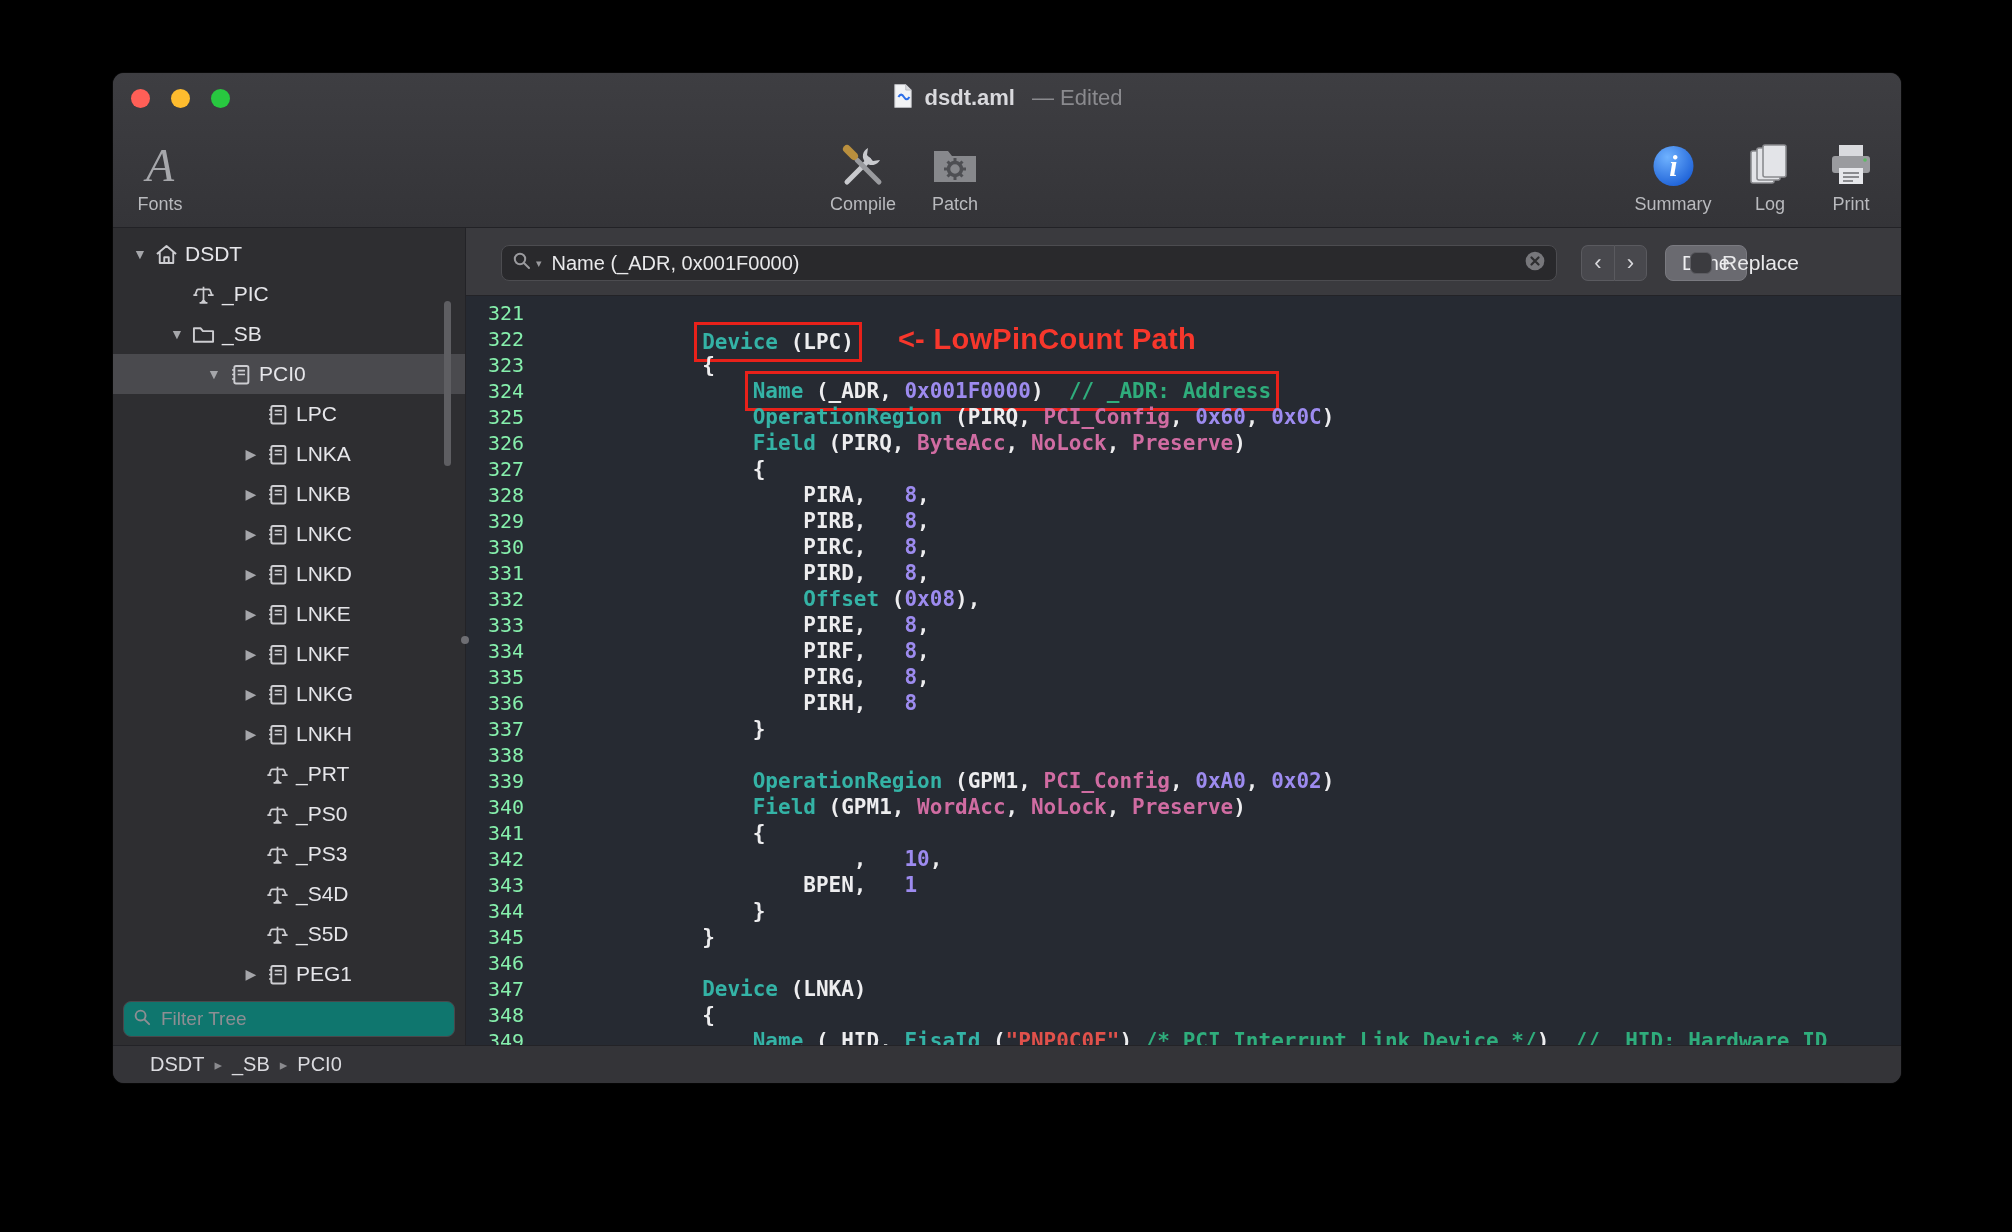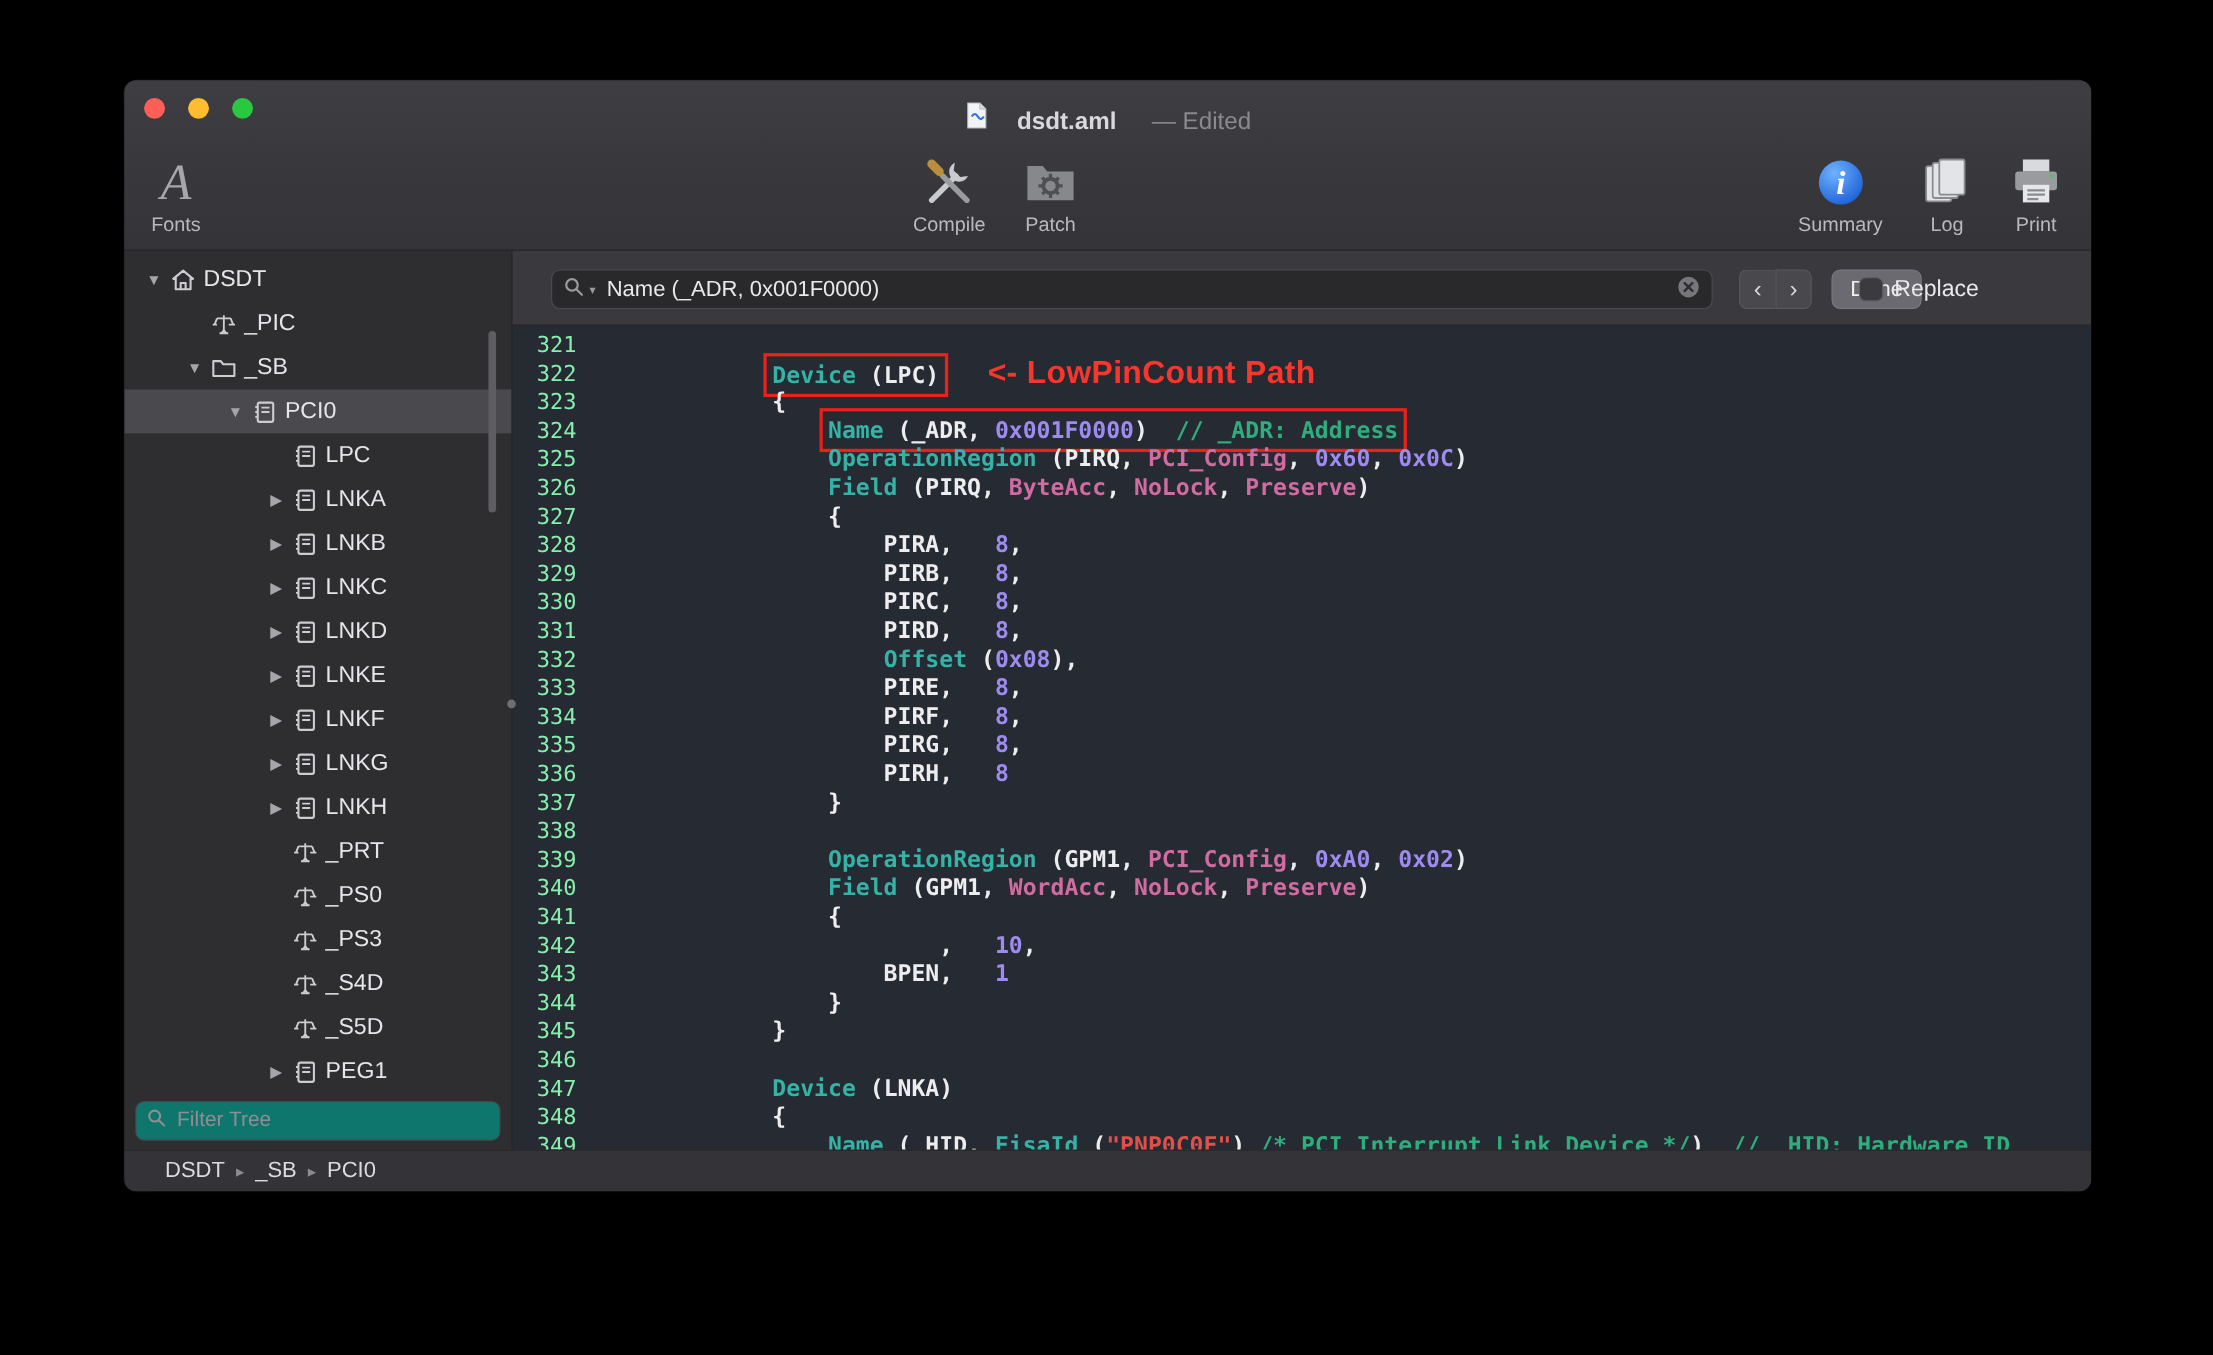--- a/index.html
+++ b/index.html
@@ -14,21 +14,21 @@
     display:flex;flex-direction:column;
   }
   
   .chrome{flex:none;height:154px;background:linear-gradient(#3e3e42,#343438);border-bottom:1px solid #222226;position:relative;}
   .titlebar{height:50px;position:relative;display:flex;align-items:center;}
   .traffic{display:flex;gap:21px;padding-left:18px;}
   .light{width:19px;height:19px;border-radius:50%;}
   .light.red{background:var(--traffic_red);}
   .light.yellow{background:var(--traffic_yellow);}
   .light.green{background:var(--traffic_green);}
-  .titlewrap{position:absolute;left:0;right:0;top:0;height:50px;display:flex;align-items:flex-end;justify-content:center;gap:26px;pointer-events:none;}
+  .titlewrap{position:absolute;left:0;right:0;top:0;height:50px;display:flex;align-items:center;justify-content:center;gap:11px;pointer-events:none;}
   .titletext{font-size:22px;color:#d9d9dd;font-weight:bold;}
   .titlesuffix{font-size:22px;color:#8a8a8e;font-weight:normal;margin-left:6px;}
   .toolbar{position:relative;height:104px;}
   .tbitem{position:absolute;top:10px;transform:translateX(-50%);display:flex;flex-direction:column;align-items:center;gap:3px;cursor:default;}
   .tbicon{height:58px;display:flex;align-items:flex-end;justify-content:center;}
   .tblabel{font-size:18px;color:#b9babe;}
   
   .content{flex:1;min-height:0;display:flex;position:relative;}
   .sidebar{flex:none;width:352px;background:#2e2e31;border-right:1px solid #232327;position:relative;}
   .tree{position:absolute;left:0;right:0;top:6px;bottom:50px;overflow:hidden;}

